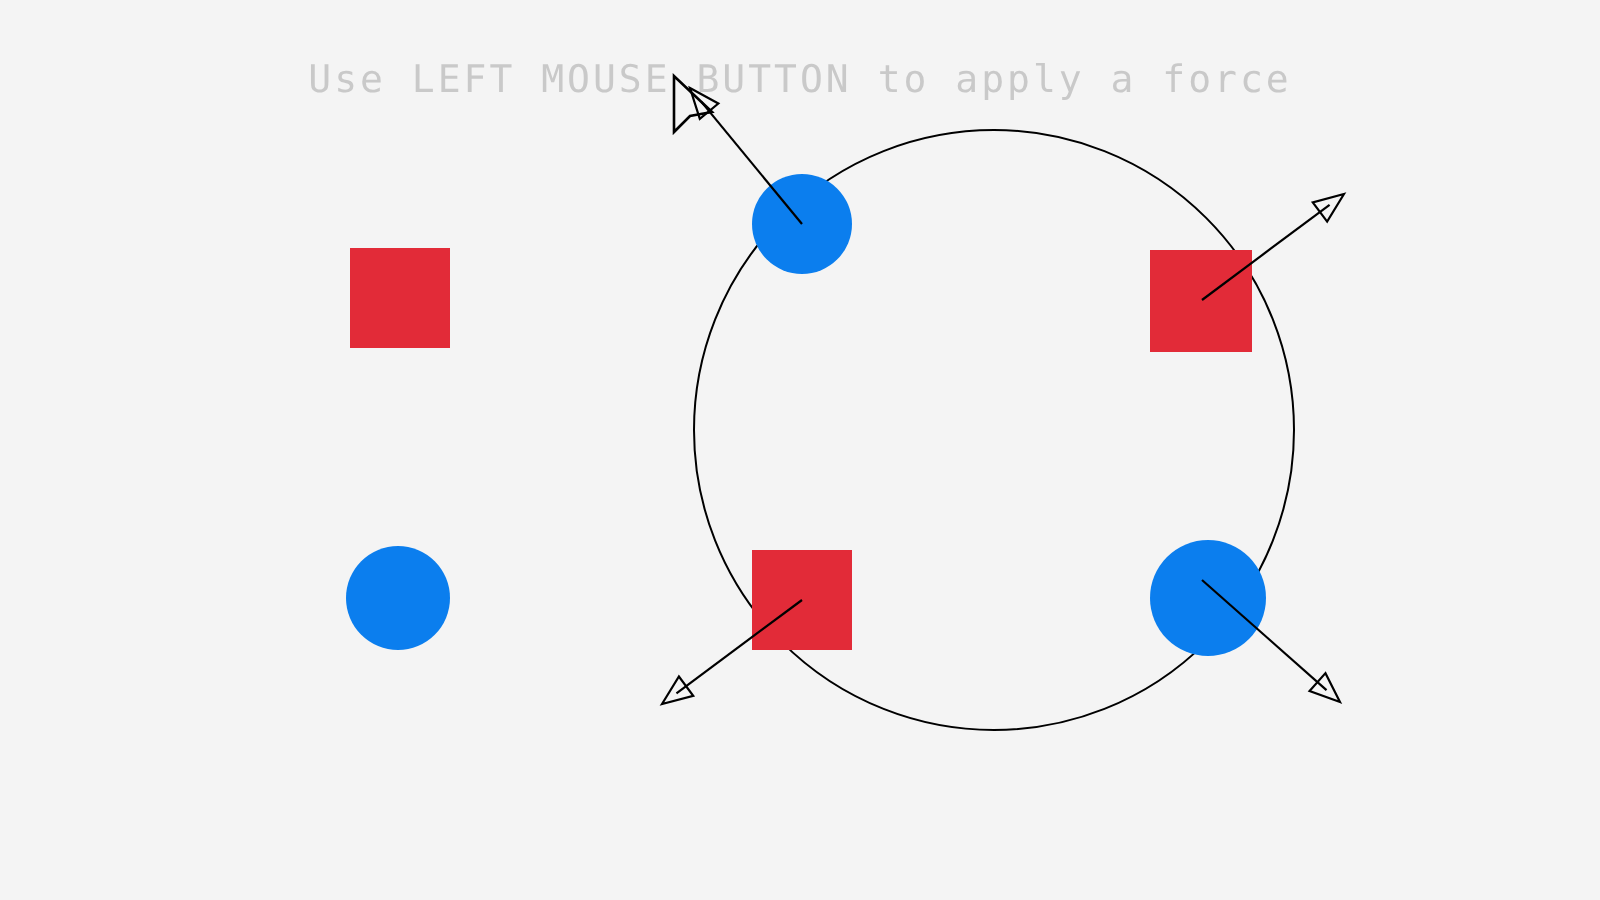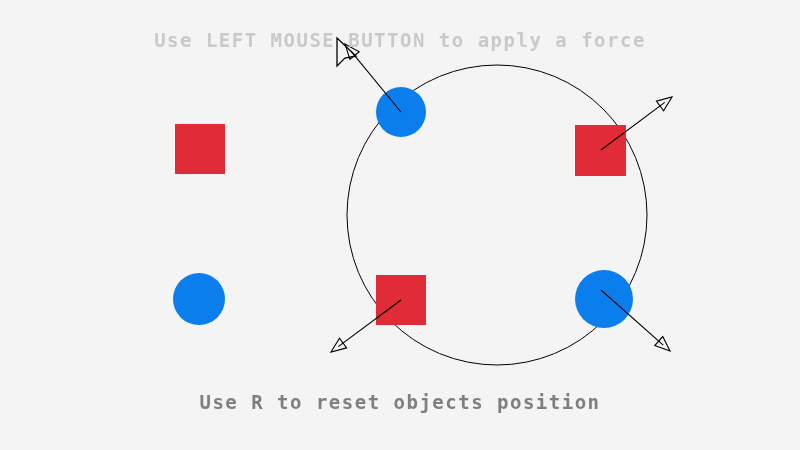--- a/index.html
+++ b/index.html
@@ -40,21 +40,21 @@
   }
   #hint-bottom {
     top: 391px;
     font-size: 19px;
     color: #7f7f7f;
   }
 </style>
 </head>
 <body>
 
-<div id="app" style="width: 676px; height: 450px; background: rgb(244, 244, 244); font-weight: bold;">
+<div id="app" style="width: 676px; height: 450px; background: rgb(244, 244, 244);">
 
   <svg id="scene" viewBox="0 0 800 450" width="800" height="450" xmlns="http://www.w3.org/2000/svg">
 
     <circle class="boundary" cx="497" cy="215" r="150" fill="none" stroke="#000000" stroke-width="1"></circle>
 
     <g>
       <circle cx="401" cy="112" r="25" fill="#0b7eee"></circle>
       <rect x="175" y="124" width="50" height="50" fill="#e22b38"></rect>
       <rect x="575" y="125" width="51" height="51" fill="#e22b38"></rect>
       <circle cx="199" cy="299" r="26" fill="#0b7eee"></circle>
@@ -85,15 +85,14 @@
       </g>
     </g>
 
     <g>
       <path d="M 337 38 L 337 66 L 345 58 L 356 56 Z" fill="none" stroke="#000000" stroke-width="1.3" stroke-linejoin="miter"></path>
     </g>
   </svg>
 
   <div class="hint" id="hint-top" style="color: rgb(201, 201, 201); font-size: 19px;">Use LEFT MOUSE BUTTON to apply a force</div>
 
-  <div class="hint" id="hint-bottom" style="color: rgb(127, 127, 127); font-size: 19px;">Use R to reset objects position</div>
 
 </div>
 
 </body></html>

